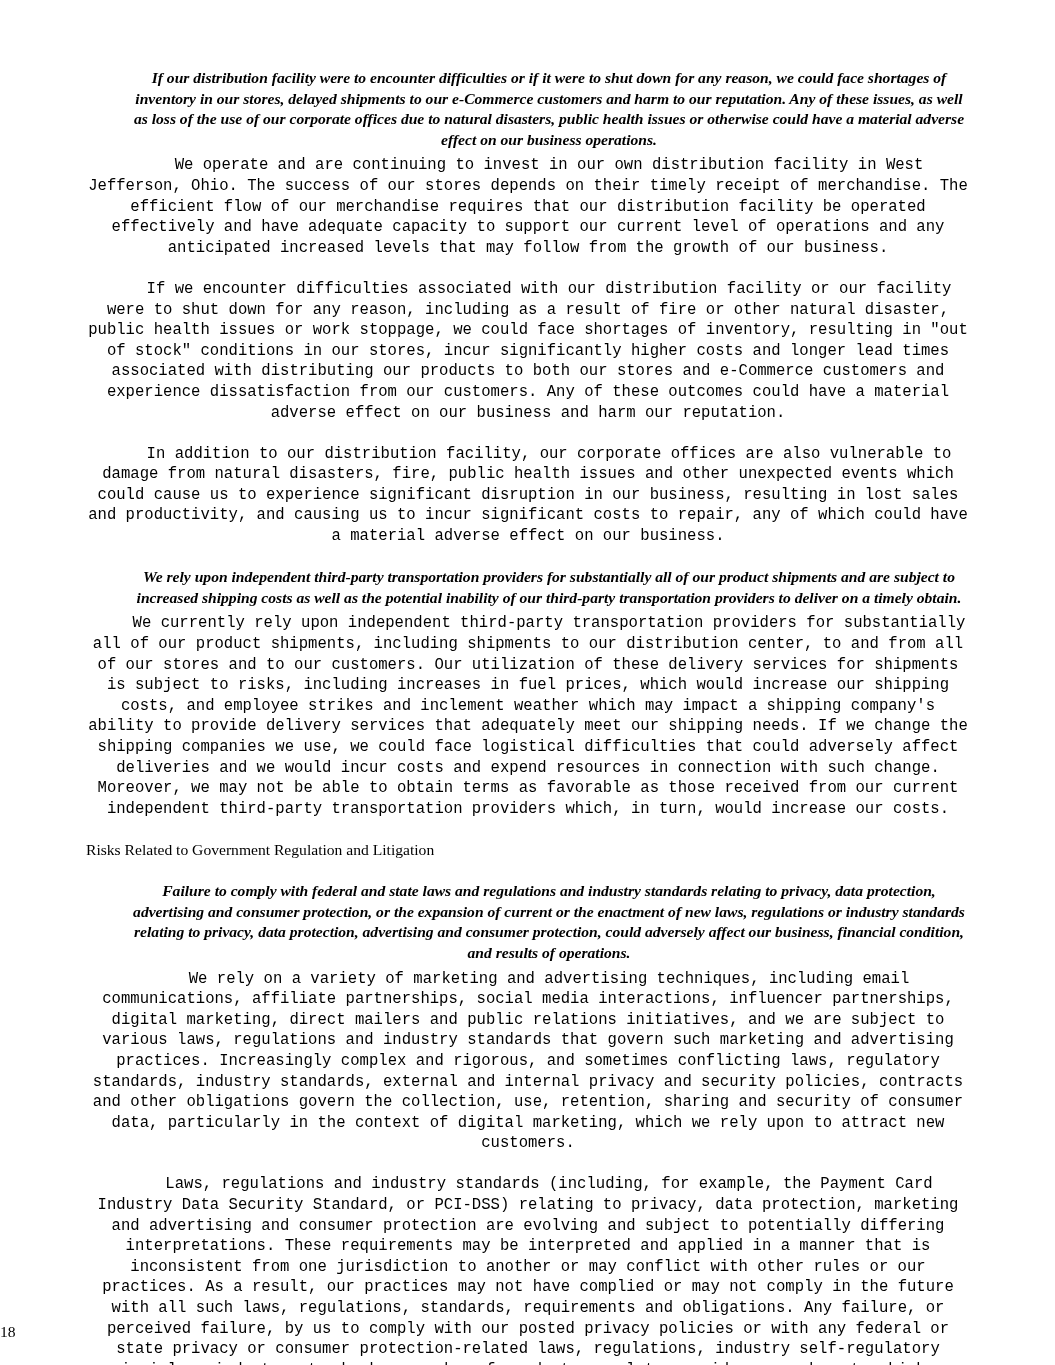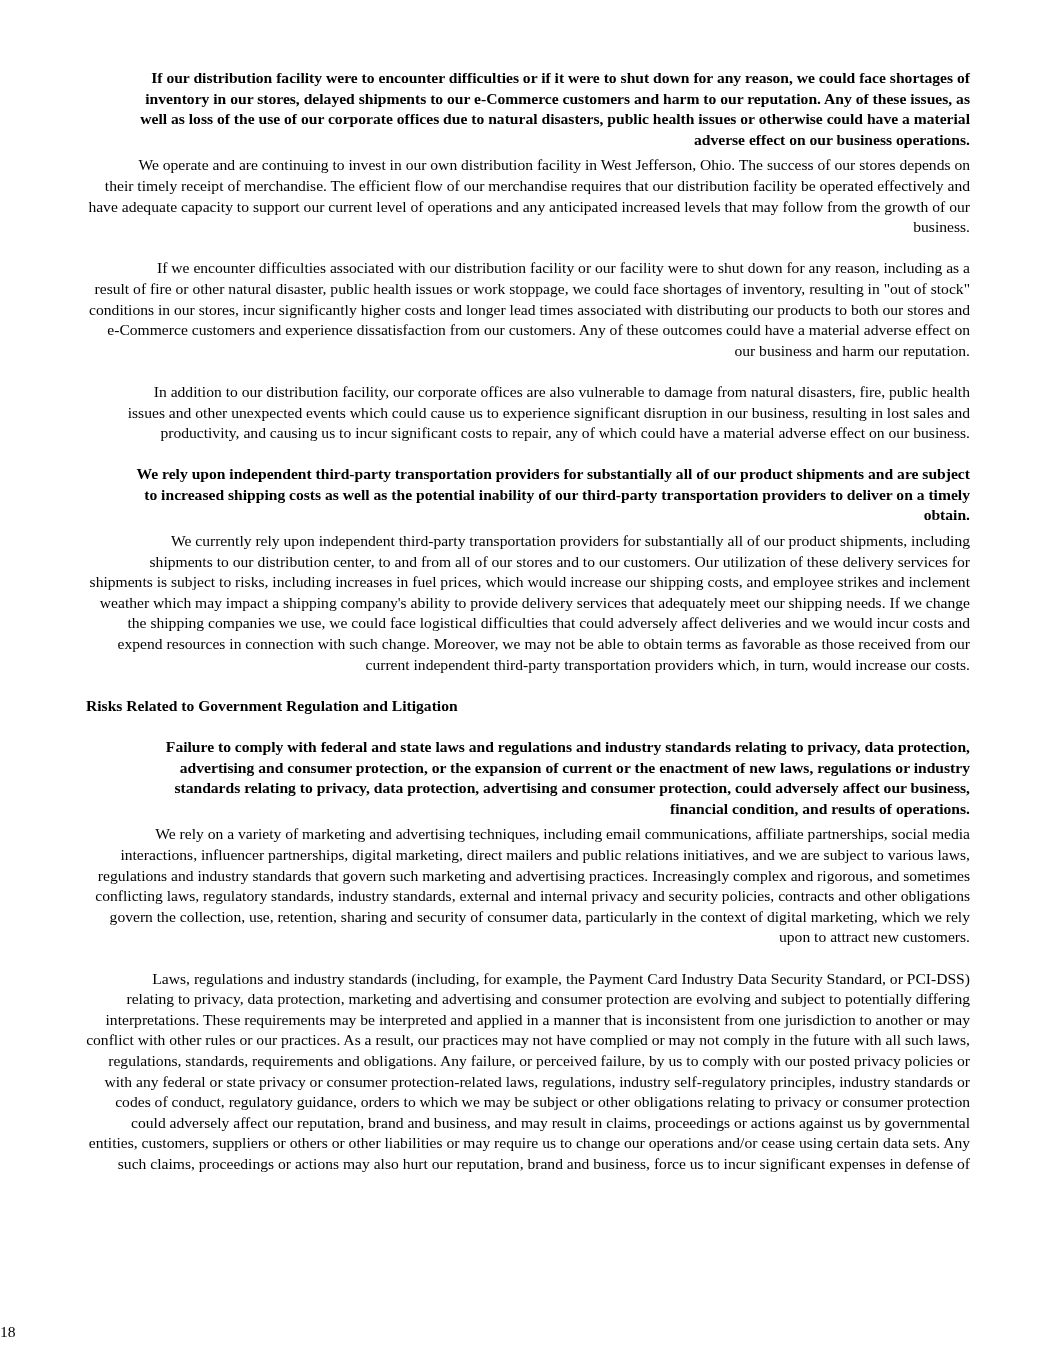--- a/index.html
+++ b/index.html
@@ -3,26 +3,26 @@
   <meta charset="utf-8">
   <style>
     html, body { margin: 0; padding: 0; background: #ffffff; }
     body {
       width: 1055px; height: 1365px; position: relative; overflow: hidden;
       font-family: "Liberation Serif", serif; color: #000;
       font-size: 15.6px; line-height: 20.6px;
     }
     .page { position: absolute; left: 86px; top: 68px; width: 884px; }
     .heading-italic {
-      font-weight: bold; 
-      margin: 0 0 5px 42px; text-align: right;
+      font-weight: bold; font-style: italic;
+      margin: 0 0 5px 42px; text-align: center;
     }
-    .para { margin: 0; text-indent: 42px; text-align: right; }
+    .para { margin: 0; text-indent: 42px; text-align: center; font-family: Liberation Mono, monospace; }
     .gap { height: 20.6px; }
-    .section-heading { font-weight: bold; margin: 0; }
+    .section-heading { font-weight: normal; margin: 0; }
     .page-number {
       position: absolute; top: 1322px; left: 0; width: 1053px;
       text-align: left; font-size: 15.6px;
     }
   </style>
 </head>
 <body>
 
 <div class="page">
   <p class="heading-italic">If our distribution facility were to encounter difficulties or if it were to shut down for any reason, we could face shortages of inventory in our stores, delayed shipments to our e-Commerce customers and harm to our reputation. Any of these issues, as well as loss of the use of our corporate offices due to natural disasters, public health issues or otherwise could have a material adverse effect on our business operations.</p>

